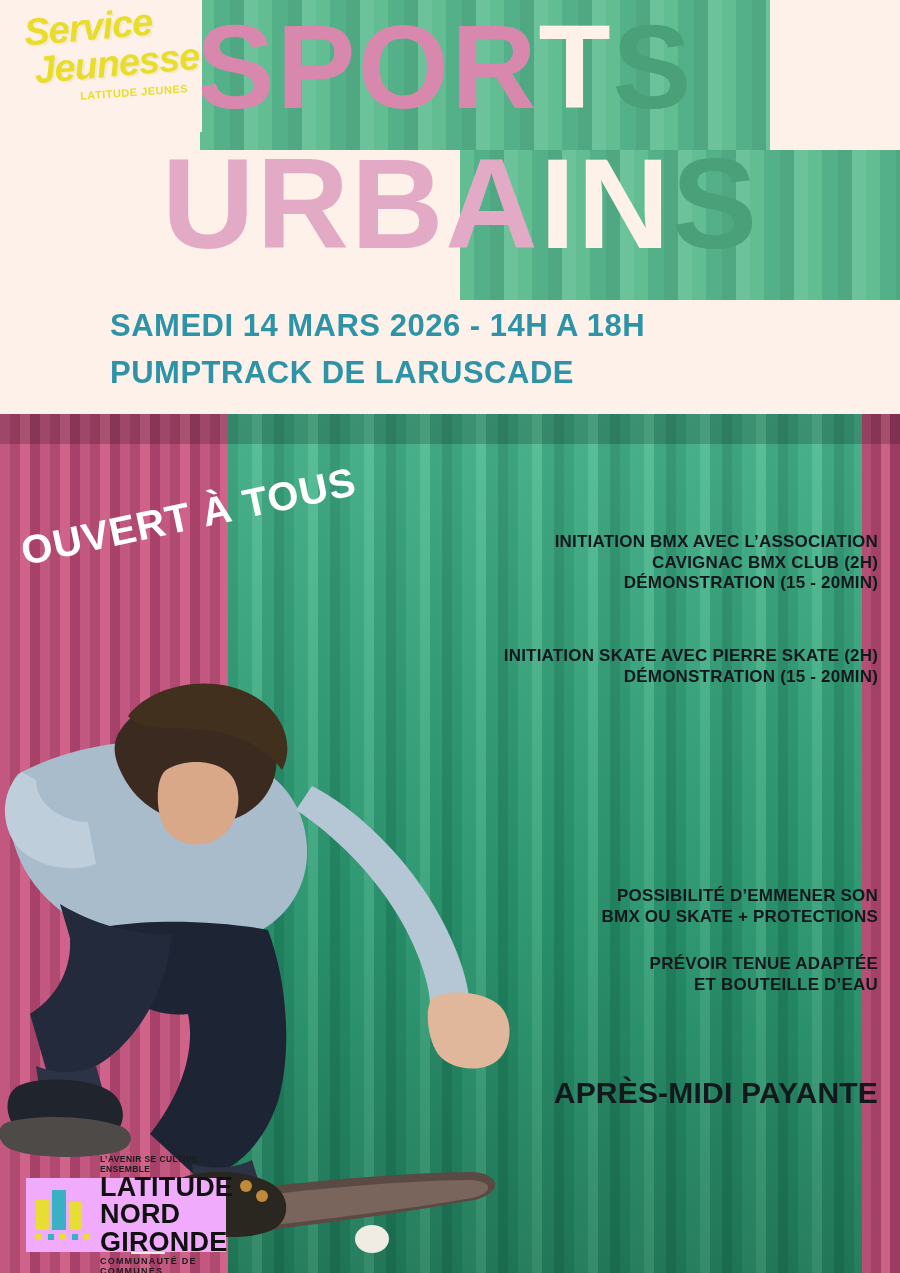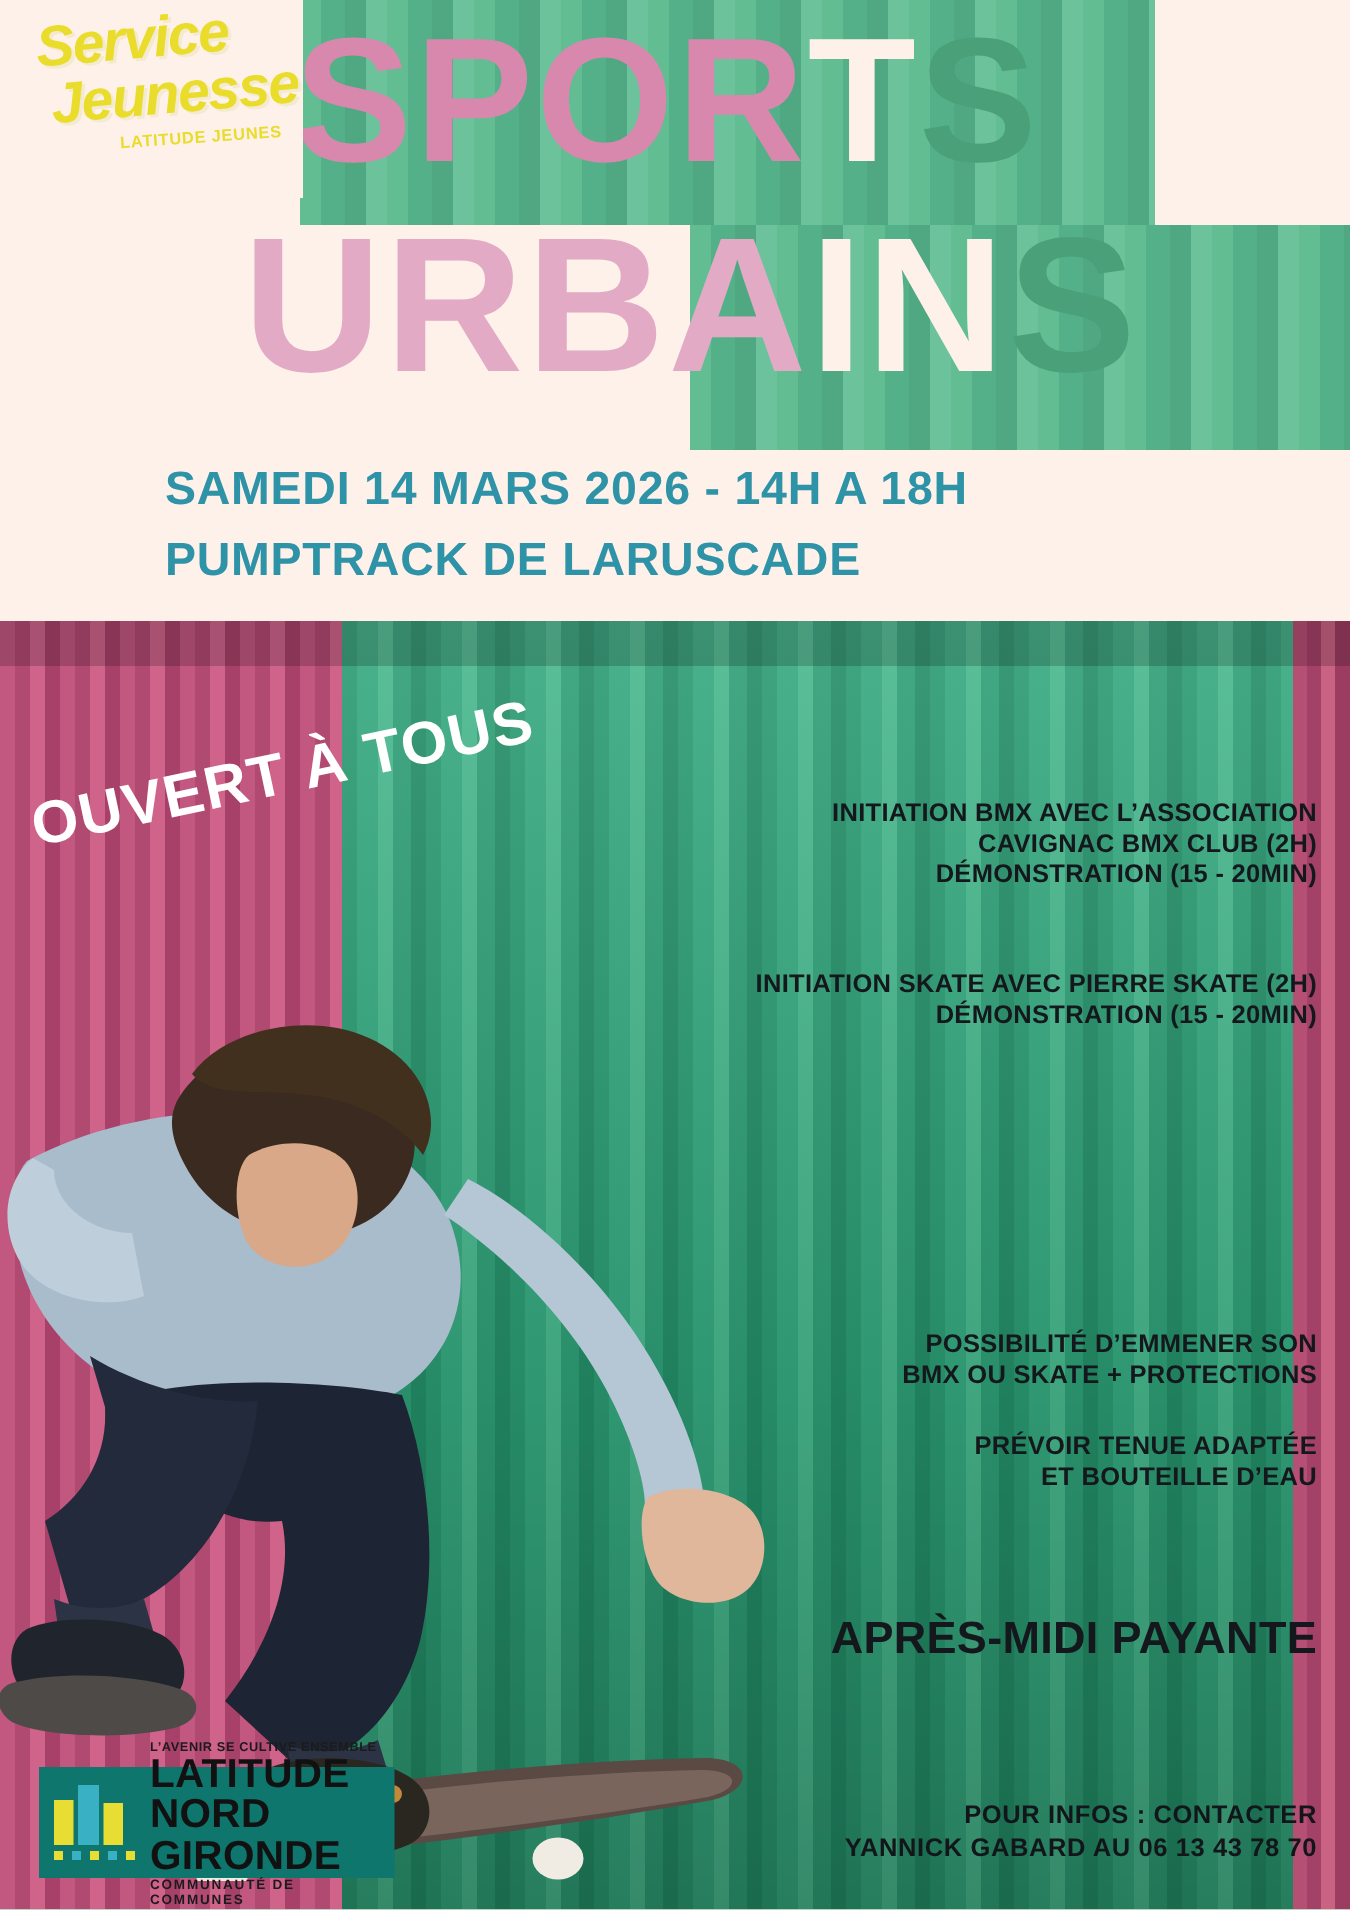--- a/index.html
+++ b/index.html
@@ -251,22 +251,22 @@
     color: #12161a;
     line-height: 1.3;
     z-index: 8;
     letter-spacing: 0.4px;
   }
 
   
   .lng-logo {
     position: absolute;
     left: 26px; top: 764px;
-    width: 237px; height: 74px;
-    background: #0f766e;
+    width: 200px; height: 74px;
+    background: #f0abfc;
     z-index: 9;
     display: flex;
     align-items: center;
     padding: 6px 8px;
   }
   .lng-marks {
     width: 60px; height: 58px;
     position: relative;
     flex: 0 0 60px;
   }
@@ -385,22 +385,20 @@
 CAVIGNAC BMX CLUB (2H)
 DÉMONSTRATION (15 - 20MIN)</div>
     <div class="block b2" style="white-space: pre-line; text-align: right;">INITIATION SKATE AVEC PIERRE SKATE (2H)
 DÉMONSTRATION (15 - 20MIN)</div>
     <div class="block b3" style="white-space: pre-line; margin-left: 48px;">POSSIBILITÉ D’EMMENER SON
 BMX OU SKATE + PROTECTIONS</div>
     <div class="block b4" style="white-space: pre-line;">PRÉVOIR TENUE ADAPTÉE
 ET BOUTEILLE D’EAU</div>
     <div class="block b5" style="white-space: pre-line;">APRÈS-MIDI PAYANTE</div>
 
-    <div class="info" style="white-space: pre-line;">POUR INFOS : CONTACTER
-YANNICK GABARD AU 06 13 43 78 70</div>
 
     <div class="lng-logo">
       <div class="lng-marks">
         <i class="m1"></i>
           <i class="m2"></i>
           <i class="m3"></i>
         <i class="m4"></i>
           <i class="m5"></i>
           <i class="m6"></i>
           <i class="m7"></i>

